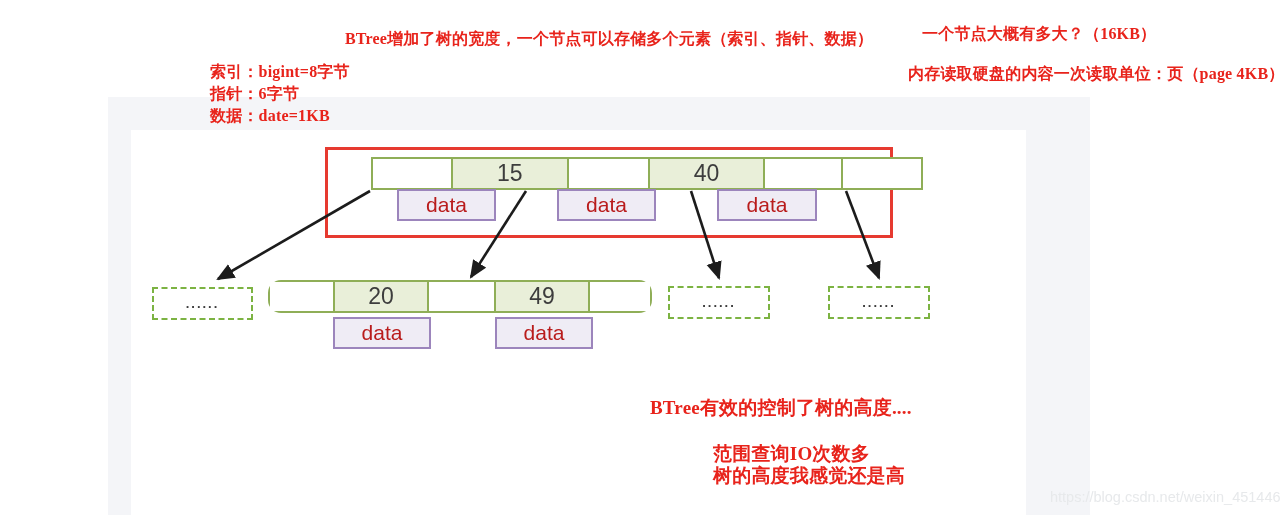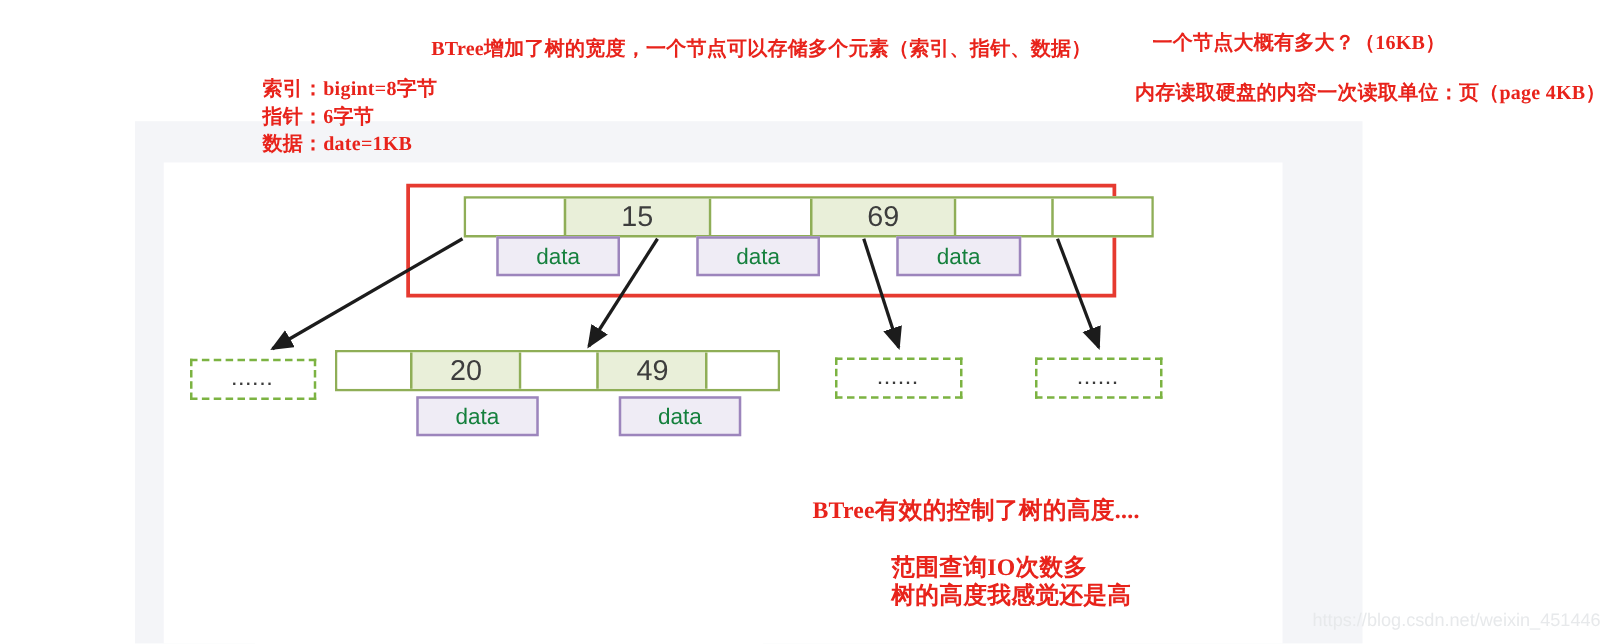--- a/index.html
+++ b/index.html
@@ -37,23 +37,23 @@
     display:flex;align-items:center;justify-content:center;
   }
   .cell + .cell{border-left:2px solid #8fae57;}
   .cell.key{
     background:#e9efd9;color:#3d3d3d;font-size:23px;
     font-family:"Liberation Sans","DejaVu Sans",sans-serif;
   }
   .cell.pointer{background:#ffffff;}
   .data-box{
     position:absolute;box-sizing:border-box;height:32px;
-    border:2px solid #9c85bc;background:#efecf5;color:#15803d;
+    border:2px solid #9c85bc;background:#efecf5;color:#b91c1c;
     display:flex;align-items:center;justify-content:center;
-    font-size:18px;
+    font-size:21px;
   }
   .dashed-box{
     position:absolute;box-sizing:border-box;height:33px;
     border:2px dashed #7cb342;background:#ffffff;
     display:flex;align-items:center;justify-content:center;
     color:#3b3b3b;font-weight:bold;font-size:13px;letter-spacing:2px;
   }
   .arrows{position:absolute;left:0;top:0;width:1280px;height:515px;pointer-events:none;}
   .watermark{
     position:absolute;left:1050px;top:489px;color:#e7e9eb;font-size:14.5px;
@@ -86,32 +86,32 @@
   <div class="note note-small" style="left:713px;top:463px;">树的高度我感觉还是高</div>
 
   <div class="note note-small" style="left:713px;top:441px;">范围查询IO次数多</div>
 
   <div class="red-box"></div>
 
   <div class="node" style="left:331px;top:157px;width:552px;margin-left:40px;">
     <div class="cell pointer" style="flex:66;"></div>
     <div class="cell key" style="flex:96;">15</div>
     <div class="cell pointer" style="flex:67;"></div>
-    <div class="cell key" style="flex:96;">69</div>
+    <div class="cell key" style="flex:96;">40</div>
     <div class="cell pointer" style="flex:64;"></div>
     <div class="cell pointer" style="flex:66;"></div>
   </div>
 
   <div class="data-box" style="left:397px;top:189px;width:99px;">data</div>
   <div class="data-box" style="left:557px;top:189px;width:99px;">data</div>
   <div class="data-box" style="left:717px;top:189px;width:100px;">data</div>
 
   <div class="dashed-box" style="left:152px;top:287px;width:101px;">......</div>
 
-  <div class="node" style="left:268px;top:280px;width:356px;">
+  <div class="node" style="left:268px;top:280px;width:384px;border-radius:13px;">
     <div class="cell pointer" style="flex:65;"></div>
     <div class="cell key" style="flex:95;">20</div>
     <div class="cell pointer" style="flex:67;"></div>
     <div class="cell key" style="flex:95;">49</div>
     <div class="cell pointer" style="flex:62;"></div>
   </div>
 
   <div class="data-box" style="left:333px;top:317px;width:98px;">data</div>
   <div class="data-box" style="left:495px;top:317px;width:98px;">data</div>
 

